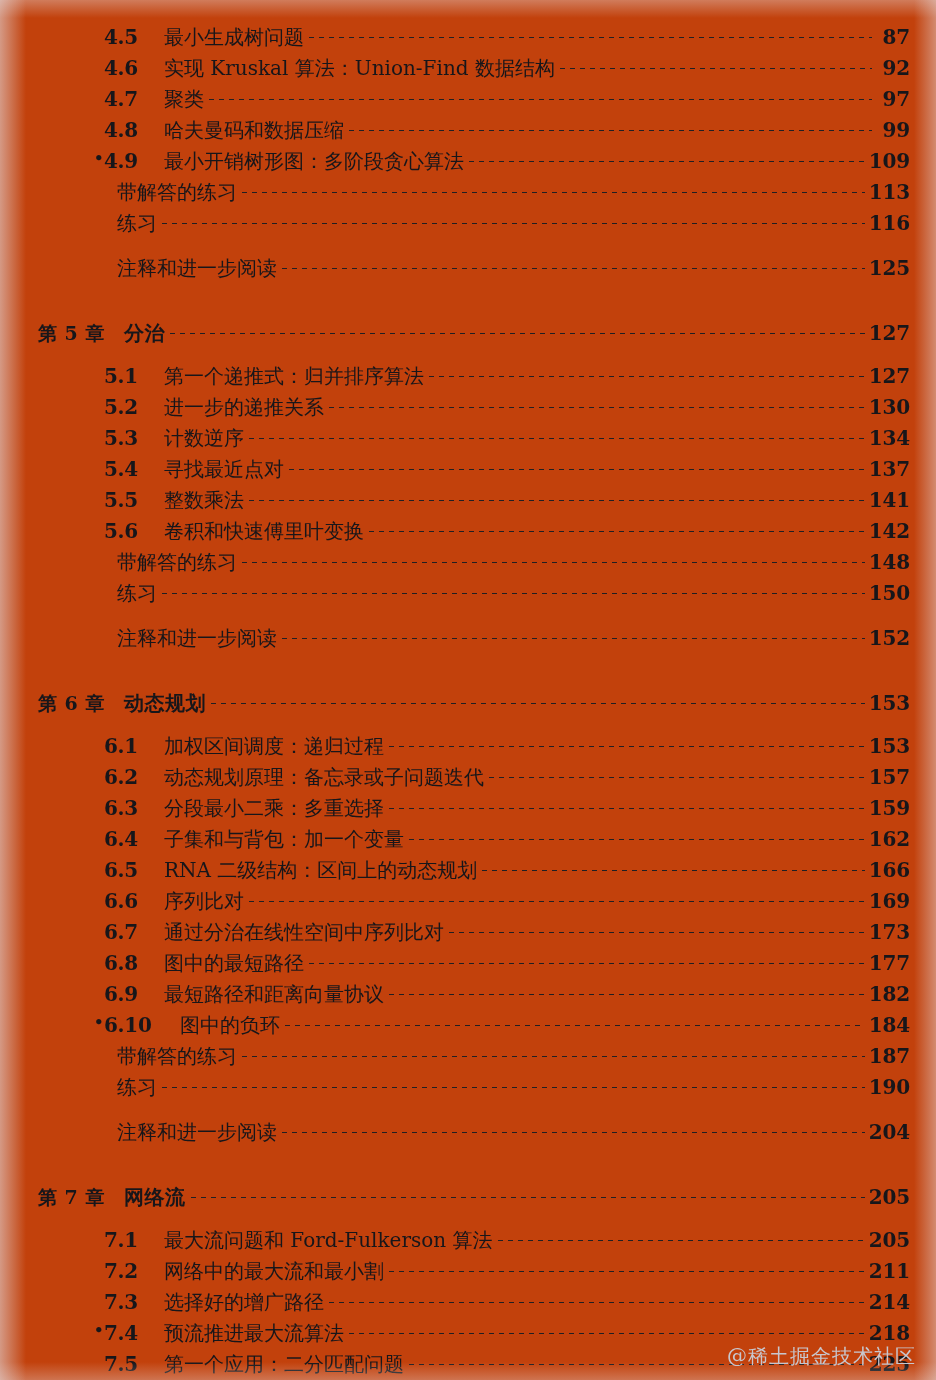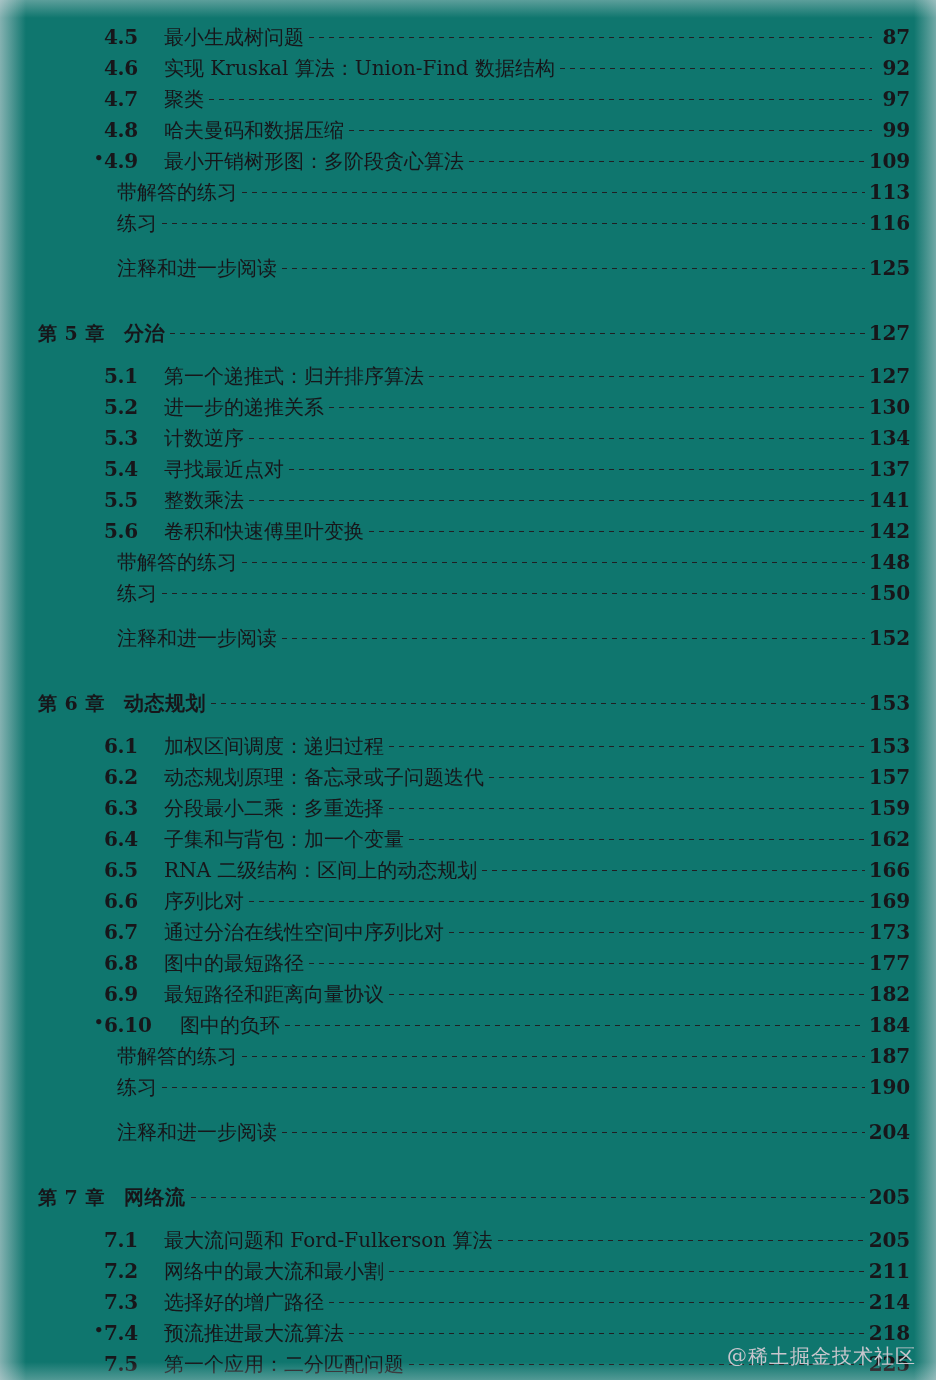--- a/index.html
+++ b/index.html
@@ -7,21 +7,21 @@
     padding: 0;
     background: #ffffff;
   }
   body {
     font-family: "DejaVu Serif", "Liberation Serif", serif;
   }
   #page {
     position: relative;
     width: 936px;
     height: 1380px;
-    background: #0f766e;
+    background: #c2410c;
     overflow: hidden;
     color: #17161a;
     box-sizing: border-box;
   }
   
   #page::before {
     content: "";
     position: absolute;
     inset: 0;
     pointer-events: none;

